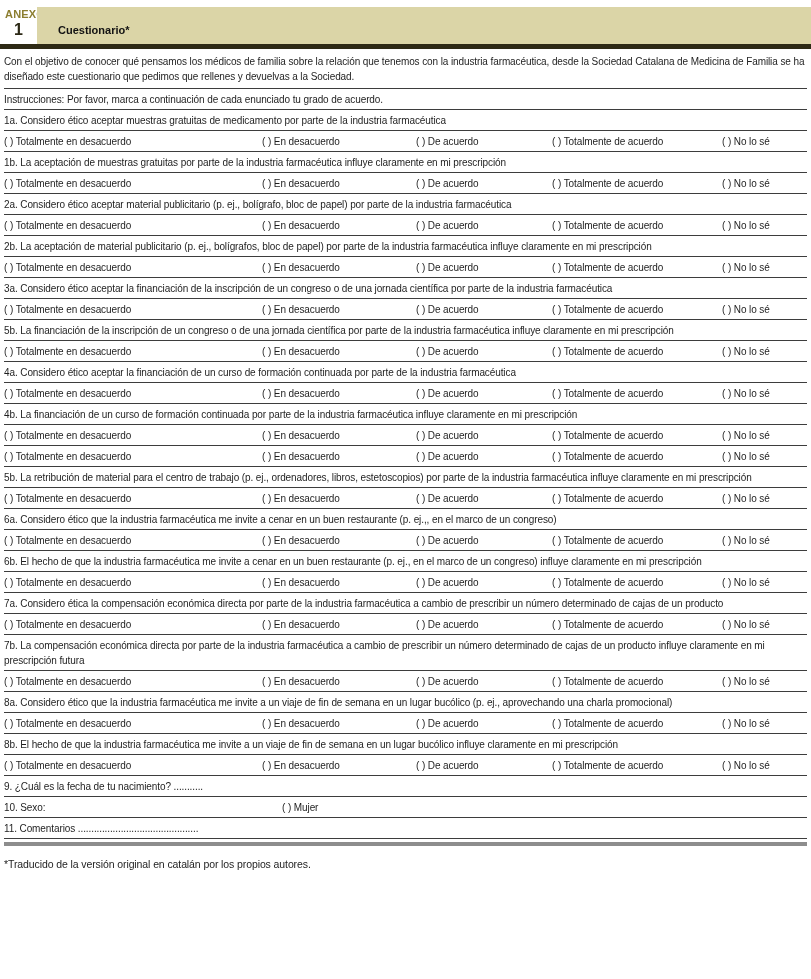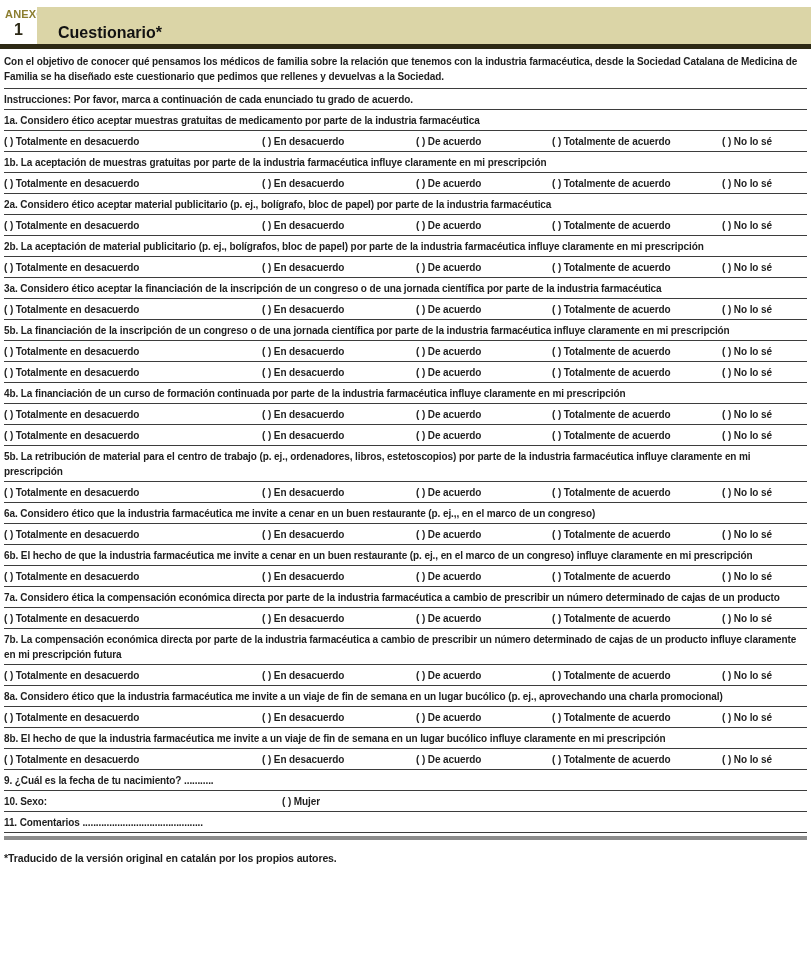--- a/index.html
+++ b/index.html
@@ -30,26 +30,26 @@
     font-weight: bold;
     color: #2c2916;
     margin-top: 1px;
   }
   .title-band {
     flex: 1;
     background: var(--tan, #dbd5a7);
     box-sizing: border-box;
     padding: 17px 0 0 21px;
     font-weight: bold;
-    font-size: 16px;
+    font-size: 11px;
     color: #121212;
   }
   .header-bar { height: 5px; background: var(--header_bar, #2e2a15); }
   
-  .content { padding: 0 4px; font-size: 10px; letter-spacing: -0.1px; font-weight: bold; }
+  .content { padding: 0 4px; font-size: 10px; letter-spacing: -0.1px; }
   .row {
     border-bottom: 1px solid var(--rule, #3d3d3d);
     padding: 3px 0 2px 0;
     line-height: 1.5;
   }
   .intro-row { padding: 5px 0 4px 0; }
   .options-row {
     display: grid;
     grid-template-columns: 258px 154px 136px 170px 1fr;
     align-items: baseline;
@@ -132,20 +132,21 @@
           <span class="opt">( ) No lo sé</span>
         </div>
         <div class="row question-row"><span>5b. La financiación de la inscripción de un congreso o de una jornada científica por parte de la industria farmacéutica influye claramente en mi prescripción</span></div>
         <div class="row options-row">
           <span class="opt">( ) Totalmente en desacuerdo</span>
           <span class="opt">( ) En desacuerdo</span>
           <span class="opt">( ) De acuerdo</span>
           <span class="opt">( ) Totalmente de acuerdo</span>
           <span class="opt">( ) No lo sé</span>
         </div>
+        <div class="row question-row"><span>4a. Considero ético aceptar la financiación de un curso de formación continuada por parte de la industria farmacéutica</span></div>
         <div class="row options-row">
           <span class="opt">( ) Totalmente en desacuerdo</span>
           <span class="opt">( ) En desacuerdo</span>
           <span class="opt">( ) De acuerdo</span>
           <span class="opt">( ) Totalmente de acuerdo</span>
           <span class="opt">( ) No lo sé</span>
         </div>
         <div class="row question-row"><span>4b. La financiación de un curso de formación continuada por parte de la industria farmacéutica influye claramente en mi prescripción</span></div>
         <div class="row options-row">
           <span class="opt">( ) Totalmente en desacuerdo</span>

